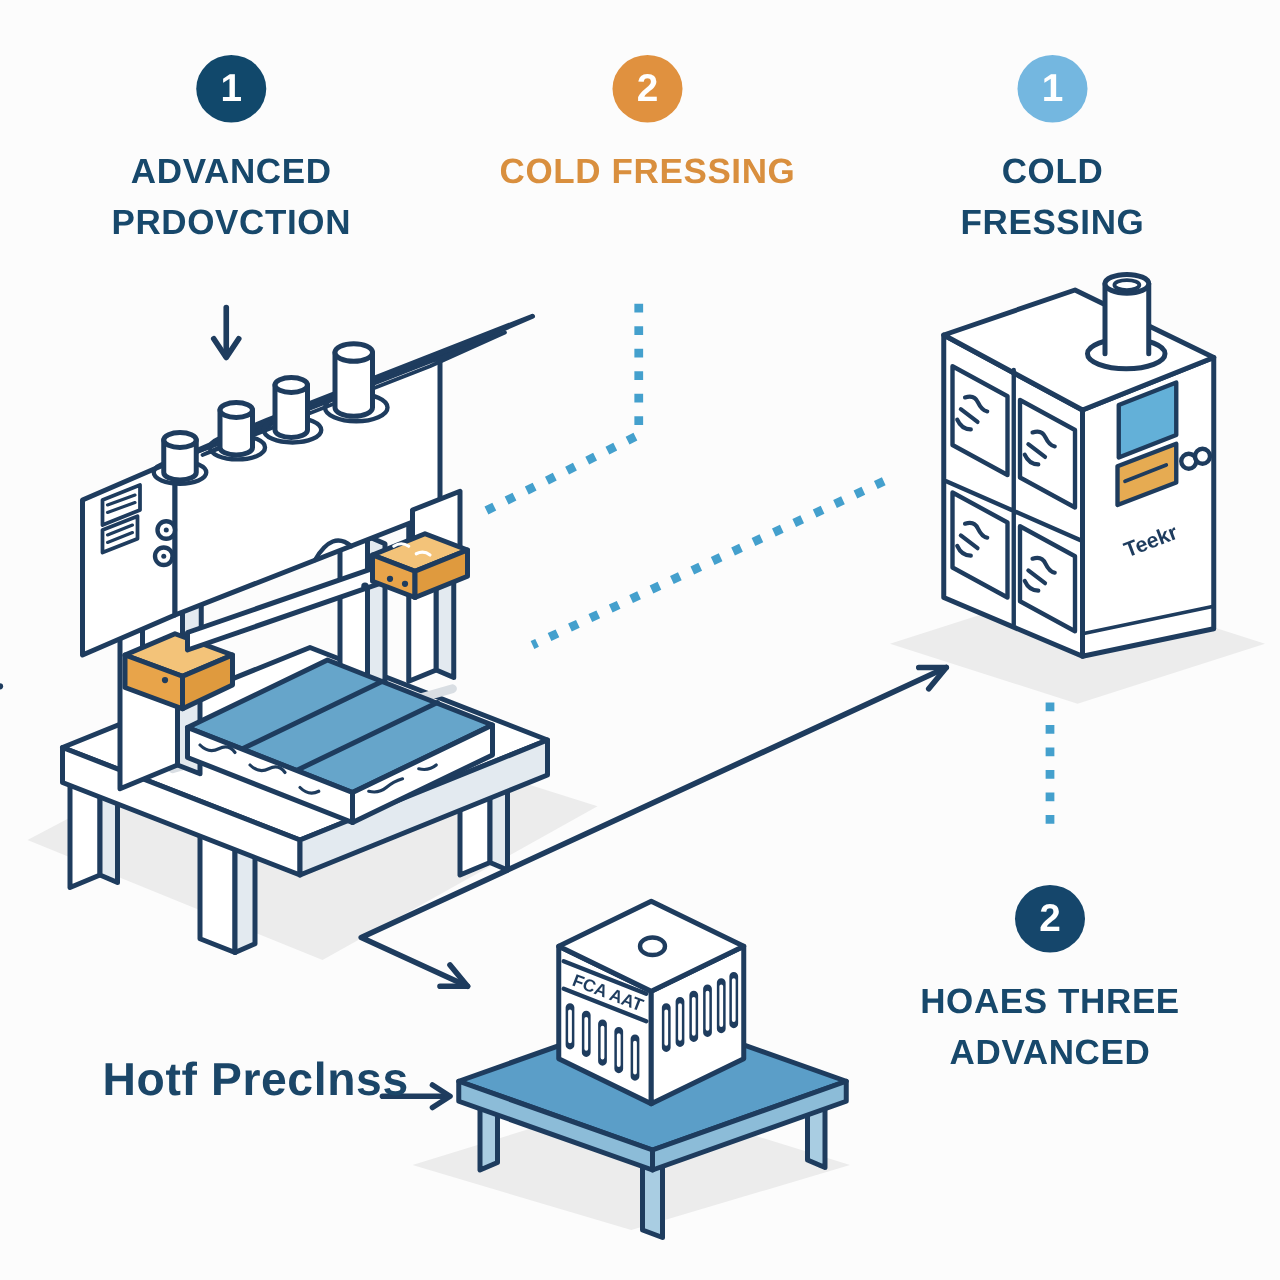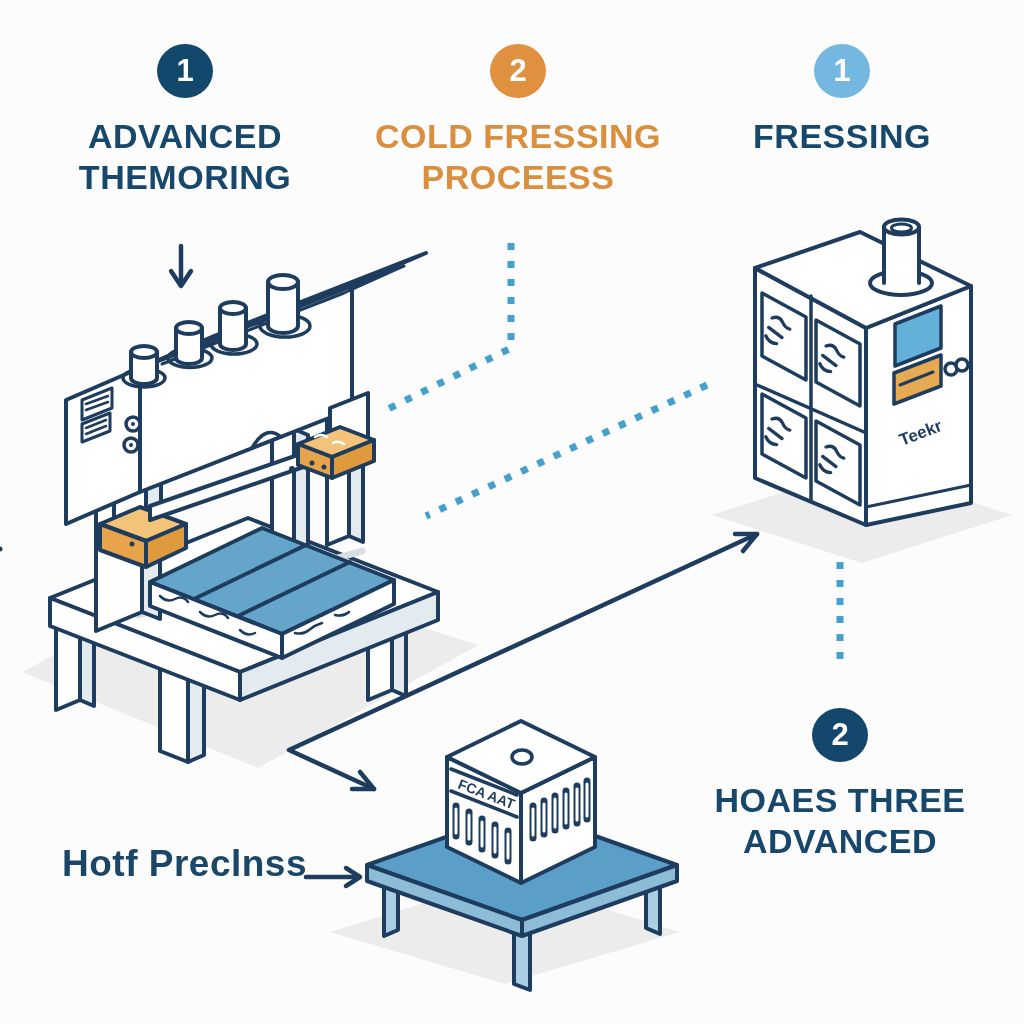--- a/index.html
+++ b/index.html
@@ -2,26 +2,26 @@
 <html><head>
 <meta charset="utf-8">
 <style>
   html,body{margin:0;padding:0;background:#fff;}
   .canvas{position:relative;width:1024px;height:1024px;background:#fcfcfc;overflow:hidden;
           font-family:"Liberation Sans",sans-serif;}
   .art{position:absolute;left:0;top:0;}
   .step{position:absolute;text-align:center;width:340px;}
   .badge{width:56px;height:54px;border-radius:50%;margin:0 auto;display:flex;align-items:center;
          justify-content:center;font-size:31px;font-weight:700;color:#ffffff;}
-  .title{margin-top:18px;font-size:34px;font-weight:700;line-height:41px;letter-spacing:.5px;}
+  .title{margin-top:18px;font-size:28px;font-weight:700;line-height:41px;letter-spacing:.5px;}
   .step1{left:15px;top:44px;}
   .step2{left:348px;top:44px;}
   .step3{left:672px;top:44px;}
   .step4{left:670px;top:708px;}
-  .hot-label{position:absolute;left:62px;top:843px;font-size:37px;font-weight:700;letter-spacing:.5px;}
+  .hot-label{position:absolute;left:82px;top:843px;font-size:37px;font-weight:700;letter-spacing:.5px;}
 </style>
 </head>
 <body>
 
 <div class="canvas">
 
 <svg class="art" width="1024" height="1024" viewBox="0 0 1024 1024">
   <defs>
     <path id="sq" d="M0,0 q5,-5 10,-1 t9,3 M1,9 l15,3 M2,17 q6,5 12,2" fill="none"></path>
   </defs>
@@ -194,35 +194,35 @@
       <path d="M306,877 H358"></path>
       <path d="M346,868 L360,877 L346,886"></path>
     </g>
   </g>
 </svg>
 
 <div class="step step1">
   <div class="badge" style="background-color: rgb(17, 72, 107);">1</div>
   <div class="title" style="color: rgb(23, 72, 107);">
     <div>ADVANCED</div>
-    <div>THEMORING</div>
+    <div>PRDOVCTION</div>
   </div>
 </div>
 
 <div class="step step2">
   <div class="badge" style="background-color: rgb(224, 145, 63);">2</div>
   <div class="title" style="color: rgb(217, 143, 62); text-align: center;">
     <div>COLD FRESSING</div>
-    <div>PROCEESS</div>
   </div>
 </div>
 
 <div class="step step3">
   <div class="badge" style="background-color: rgb(116, 183, 224);">1</div>
   <div class="title" style="color: rgb(23, 72, 107);">
+    <div>COLD</div>
     <div>FRESSING</div>
   </div>
 </div>
 
 <div class="step step4">
   <div class="badge" style="background-color: rgb(21, 70, 107);">2</div>
   <div class="title" style="color: rgb(23, 72, 107); text-align: center;">
     <div>HOAES THREE</div>
     <div>ADVANCED</div>
   </div>

